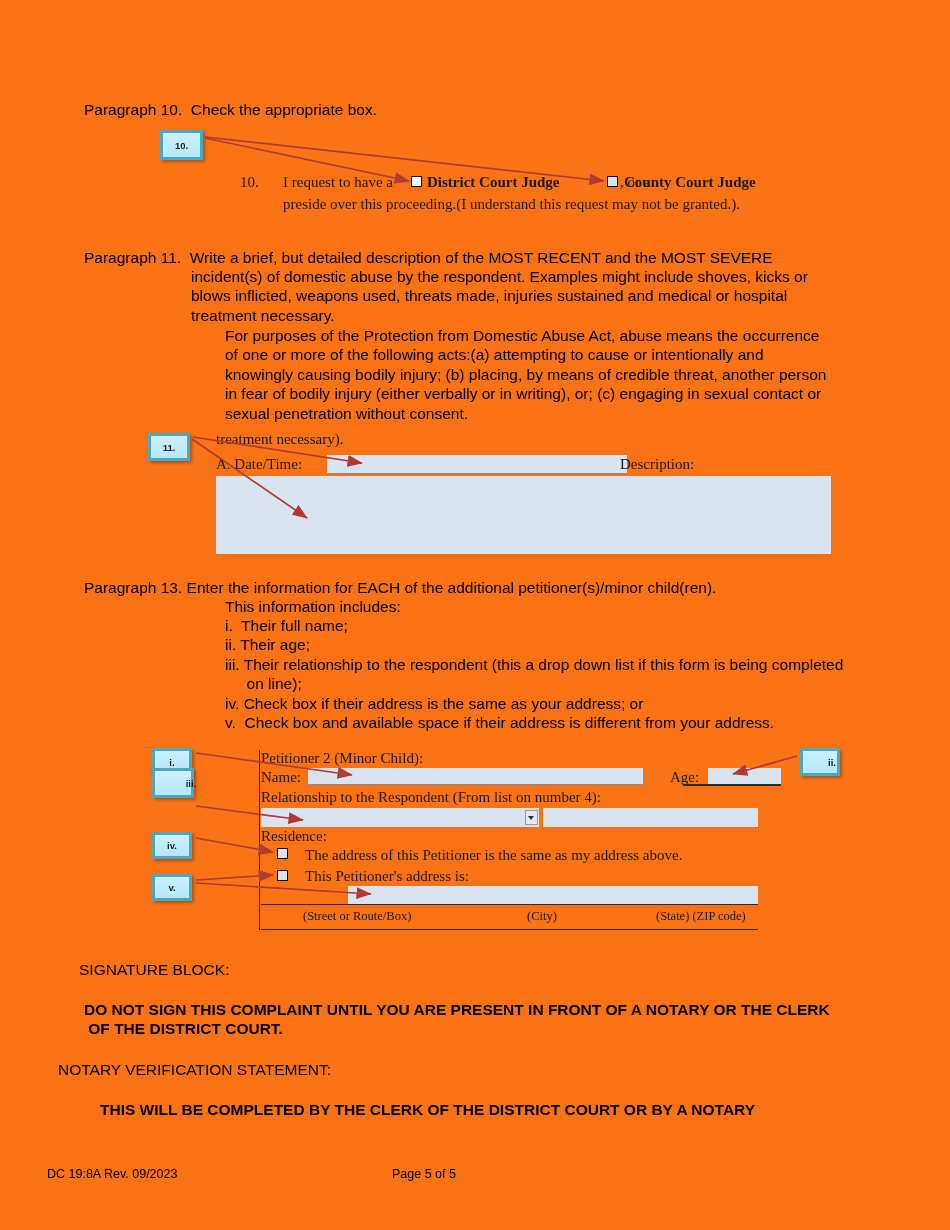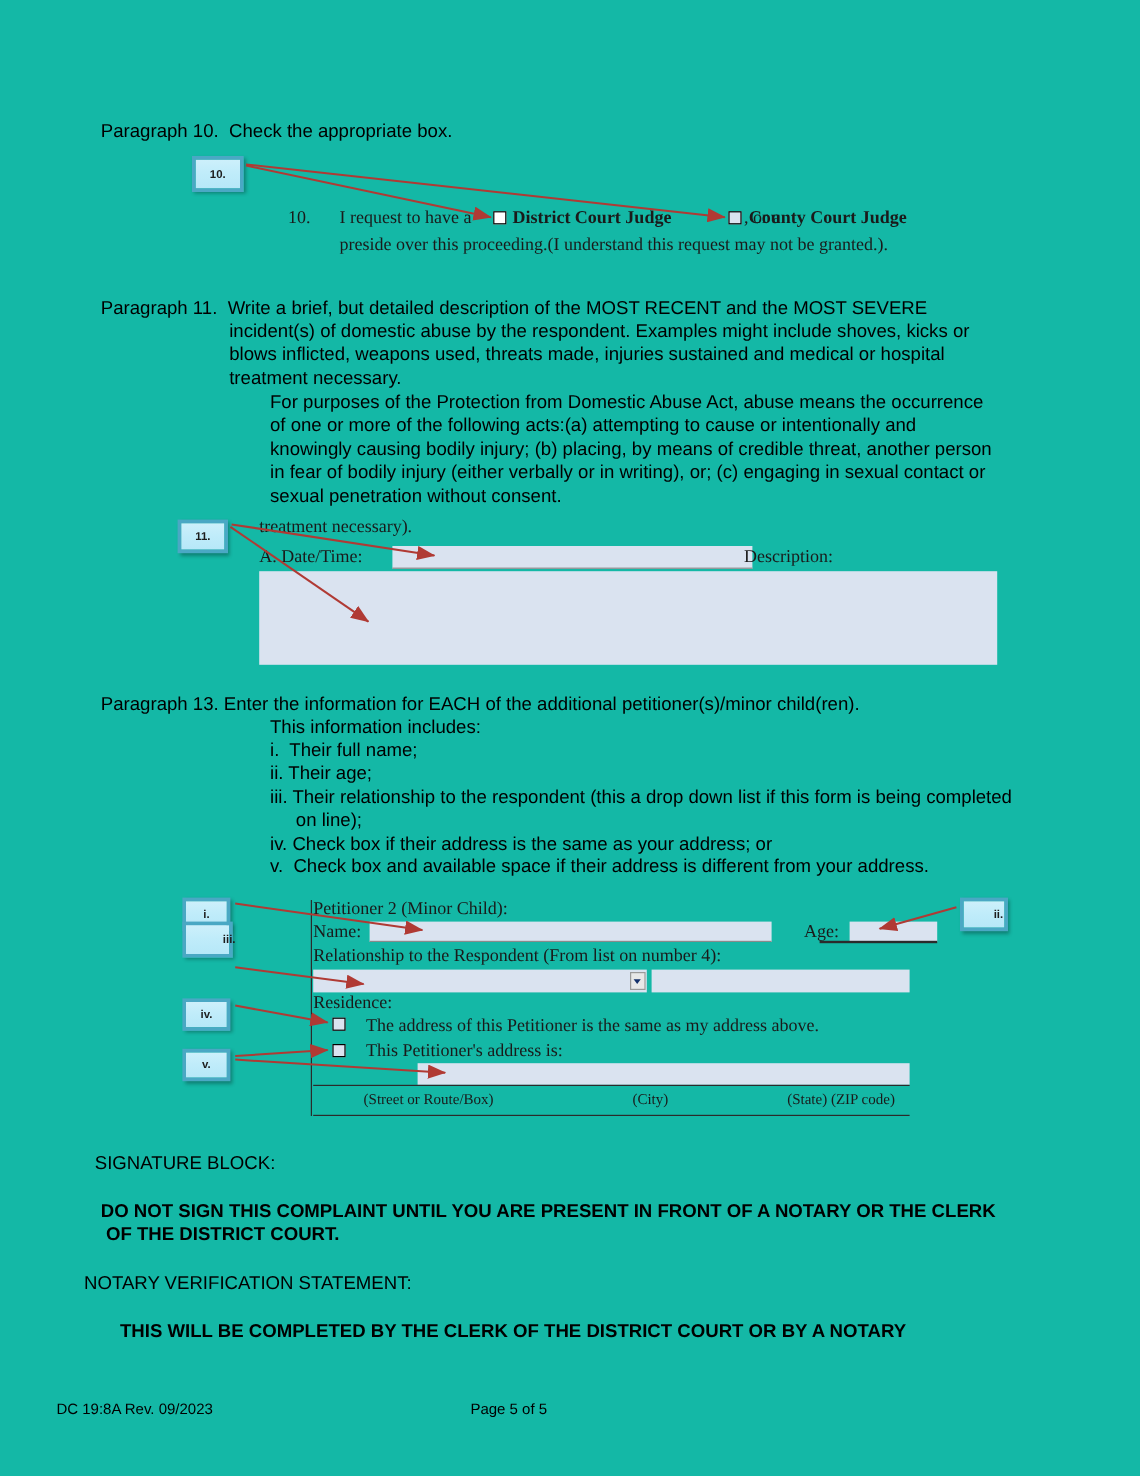--- a/index.html
+++ b/index.html
@@ -8,21 +8,21 @@
     background: #ffffff;
   }
   body {
     font-family: "Liberation Sans", sans-serif;
     color: #000000;
   }
   #page {
     position: relative;
     width: 950px;
     height: 1230px;
-    background: #14b8a6;
+    background: #f97316;
     overflow: hidden;
   }
 
   
   .instr {
     position: absolute;
     font-family: "Liberation Sans", sans-serif;
     font-size: 15.5px;
     line-height: 19.4px;
     color: #000000;
@@ -240,21 +240,21 @@
   <div class="form-small" style="left:303px; top:909px;">(Street or Route/Box)</div>
   <div class="form-small" style="left:527px; top:909px;">(City)</div>
   <div class="form-small" style="left:656px; top:909px;">(State) (ZIP code)</div>
   <div class="rule" style="left:261px; top:929px; width:497px; height:1.4px;"></div>
 
   <div class="instr" style="left:79px; top:960px; width:700px;">SIGNATURE BLOCK:</div>
 
   <div class="instr" style="left:84px; top:1000px; width:830px; font-weight:bold;">DO NOT SIGN THIS COMPLAINT UNTIL YOU ARE PRESENT IN FRONT OF A NOTARY OR THE CLERK
  OF THE DISTRICT COURT.</div>
 
-  <div class="instr" style="left:70px; top:1060px; width:700px;">NOTARY VERIFICATION STATEMENT:</div>
+  <div class="instr" style="left:58px; top:1060px; width:700px;">NOTARY VERIFICATION STATEMENT:</div>
 
   <div class="instr" style="left:100px; top:1100px; width:830px; font-weight:bold;">THIS WILL BE COMPLETED BY THE CLERK OF THE DISTRICT COURT OR BY A NOTARY</div>
 
   <div class="footer-txt" style="left:47px; top:1167px;">DC 19:8A Rev. 09/2023</div>
 
   <div class="footer-txt" style="left:392px; top:1167px;">Page 5 of 5</div>
 
 
   <svg id="arrows" viewBox="0 0 950 1230">
     <defs>

